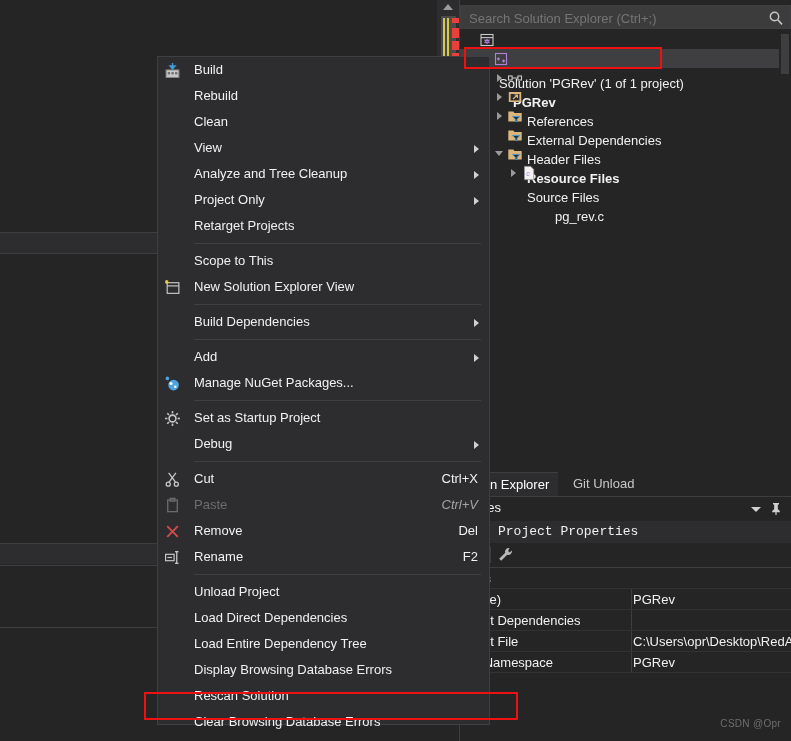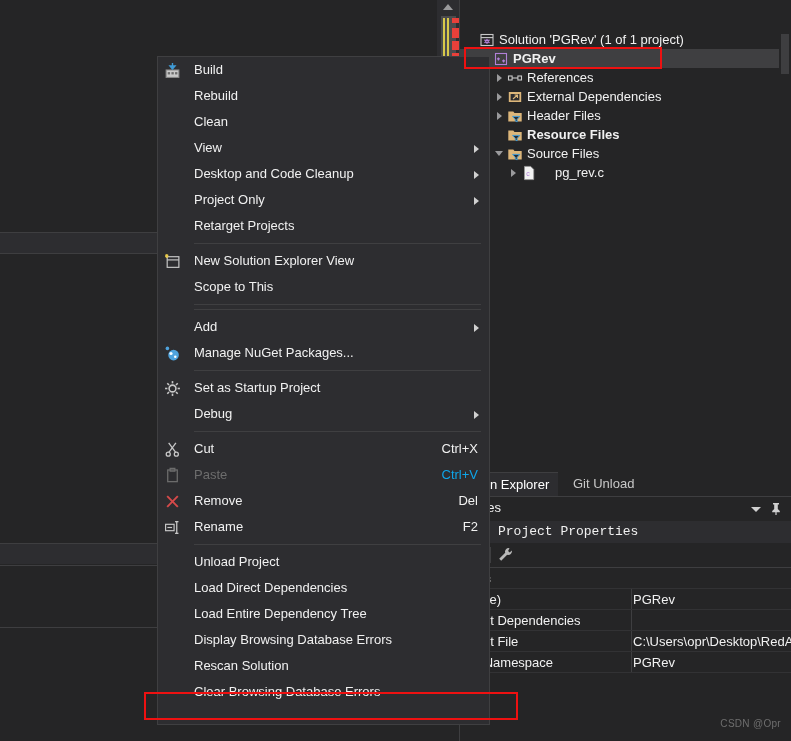--- a/index.html
+++ b/index.html
@@ -35,21 +35,21 @@
     position:absolute;left:6px;top:2px;width:270px;height:19px;
     background:transparent;border:0;outline:0;color:#c8c8c8;
     font-family:"Liberation Sans",sans-serif;font-size:13px;
   }
   .se-search .mag{position:absolute;right:6px;top:4px;width:16px;height:16px;}
   .tree{position:absolute;left:0;top:30px;width:331px;}
   .trow{position:relative;height:19px;line-height:19px;white-space:nowrap;font-size:13px;color:#f1f1f1;}
   .trow.sel{background:#3f3f41;}
   .twist{position:absolute;width:12px;height:19px;text-align:center;font-size:9px;color:#9a9a9c;line-height:19px;}
   .ticon{position:absolute;width:16px;height:16px;top:2px;}
-  .tlabel{position:absolute;}
+  .tlabel{position:absolute;margin-top:44px;}
   .tlabel.bold{font-weight:bold;}
 
   
   .se-vscroll{position:absolute;left:779px;top:30px;width:12px;height:330px;background:#252526;}
   .se-vthumb{position:absolute;left:781px;top:34px;width:8px;height:40px;background:#3e3e40;}
 
   
   .stub-arrow{position:absolute;width:0;height:0;
     border-top:4px solid transparent;border-bottom:4px solid transparent;border-left:5px solid #9a9a9c;}
 
@@ -84,21 +84,21 @@
   
   .menu{
     position:absolute;left:157px;top:56px;width:333px;height:669px;
     background:#2d2d30;border:1px solid #3f3f41;box-sizing:border-box;
   }
   .menu-gutter{position:absolute;left:0;top:0;width:29px;height:100%;background:#2d2d30;}
   .mi{position:relative;height:26px;line-height:26px;white-space:nowrap;}
   .mi .mlabel{position:absolute;left:36px;font-size:13px;color:#f1f1f1;}
   .mi.disabled .mlabel{color:#6d6d6d;}
   .mi .mshort{position:absolute;right:11px;font-size:13px;color:#f1f1f1;}
-  .mi.disabled .mshort{color:#0ea5e9;}
+  .mi.disabled .mshort{color:#a3a3a3;font-style:italic;}
   .mi .micon{position:absolute;left:6px;top:5px;width:17px;height:17px;}
   .mi .marrow{position:absolute;right:10px;top:10px;width:0;height:0;
     border-top:4px solid transparent;border-bottom:4px solid transparent;border-left:5px solid #d0d0d0;}
   .msep{height:1px;margin:4px 8px 4px 36px;background:#3f3f41;}
 
   
   .redbox{position:absolute;border:2px solid #ee1111;box-sizing:border-box;pointer-events:none;}
 
   
   .watermark{position:absolute;right:10px;bottom:12px;font-size:10px;color:#6e6e6e;letter-spacing:.3px;}
@@ -125,20 +125,27 @@
   <div class="map-line" style="left:443px;top:18px;height:42px;"></div>
   <div class="map-line" style="left:447px;top:18px;height:42px;"></div>
   <div class="map-mark" style="left:452px;top:18px;height:5px;"></div>
   <div class="map-mark" style="left:452px;top:28px;height:10px;"></div>
   <div class="map-mark" style="left:452px;top:41px;height:9px;"></div>
   <div class="map-mark" style="left:452px;top:53px;height:7px;"></div>
   <div class="left-rule"></div>
 
   <div class="se">
 
+    <div class="se-search">
+      <input value="" placeholder="Search Solution Explorer (Ctrl+;)" style="">
+      <svg class="mag" viewBox="0 0 16 16">
+        <circle cx="6.5" cy="6.5" r="4.2" fill="none" stroke="#c8c8c8" stroke-width="1.4"></circle>
+        <line x1="9.8" y1="9.8" x2="14" y2="14.4" stroke="#c8c8c8" stroke-width="1.6"></line>
+      </svg>
+    </div>
 
     <div class="tree" id="se-tree">
         <div class="trow">
           <div class="ticon" style="left: 19px;"><svg viewBox="0 0 16 16" style="width: 100%; height: 100%;">
               <rect x="2" y="2.5" width="12" height="11" fill="none" stroke="#c8c8c8" stroke-width="1.1"></rect>
               <line x1="2" y1="5.6" x2="14" y2="5.6" stroke="#c8c8c8" stroke-width="1.1"></line>
               <path d="M5.6 7.6 8 11l2.4-3.4M5.6 11 8 7.6l2.4 3.4" stroke="#b180d7" stroke-width="1.3" fill="none"></path>
             </svg></div>
           <div class="tlabel" style="left: 39px;">Solution 'PGRev' (1 of 1 project)</div>
         </div>
@@ -296,43 +303,47 @@
           <div class="mlabel">Rebuild</div>
         </div>
         <div class="mi">
           <div class="mlabel">Clean</div>
         </div>
         <div class="mi">
           <div class="mlabel">View</div>
           <div class="marrow"></div>
         </div>
         <div class="mi">
-          <div class="mlabel">Desktop and Code Cleanup</div>
+          <div class="mlabel">Analyze and Tree Cleanup</div>
           <div class="marrow"></div>
         </div>
         <div class="mi">
           <div class="mlabel">Project Only</div>
           <div class="marrow"></div>
         </div>
         <div class="mi">
           <div class="mlabel">Retarget Projects</div>
         </div>
         <div class="msep"></div>
+        <div class="mi">
+          <div class="mlabel">Scope to This</div>
+        </div>
         <div class="mi">
           <div class="micon"><svg viewBox="0 0 16 16" style="width: 100%; height: 100%;">
               <rect x="3" y="3.5" width="11" height="10" fill="none" stroke="#c8c8c8" stroke-width="1.1"></rect>
               <line x1="3" y1="6.5" x2="14" y2="6.5" stroke="#c8c8c8" stroke-width="1.1"></line>
               <path d="M2.5 1.2v3.4M1 2.9h3.2M1.4 1.5l2.4 2.4M3.8 1.5 1.4 3.9" stroke="#e6c84a" stroke-width="1"></path>
             </svg></div>
           <div class="mlabel">New Solution Explorer View</div>
         </div>
-        <div class="mi">
-          <div class="mlabel">Scope to This</div>
-        </div>
-        <div class="msep"></div>
+        <div class="msep"></div>
+        <div class="mi">
+          <div class="mlabel">Build Dependencies</div>
+          <div class="marrow"></div>
+        </div>
         <div class="msep"></div>
         <div class="mi">
           <div class="mlabel">Add</div>
           <div class="marrow"></div>
         </div>
         <div class="mi">
           <div class="micon"><svg viewBox="0 0 16 16" style="width: 100%; height: 100%;">
               <circle cx="9" cy="9.5" r="5" fill="#4fa3dd"></circle>
               <circle cx="6.6" cy="8" r="1.5" fill="#ffffff"></circle>
               <circle cx="10.6" cy="11" r="1.2" fill="#ffffff"></circle>

